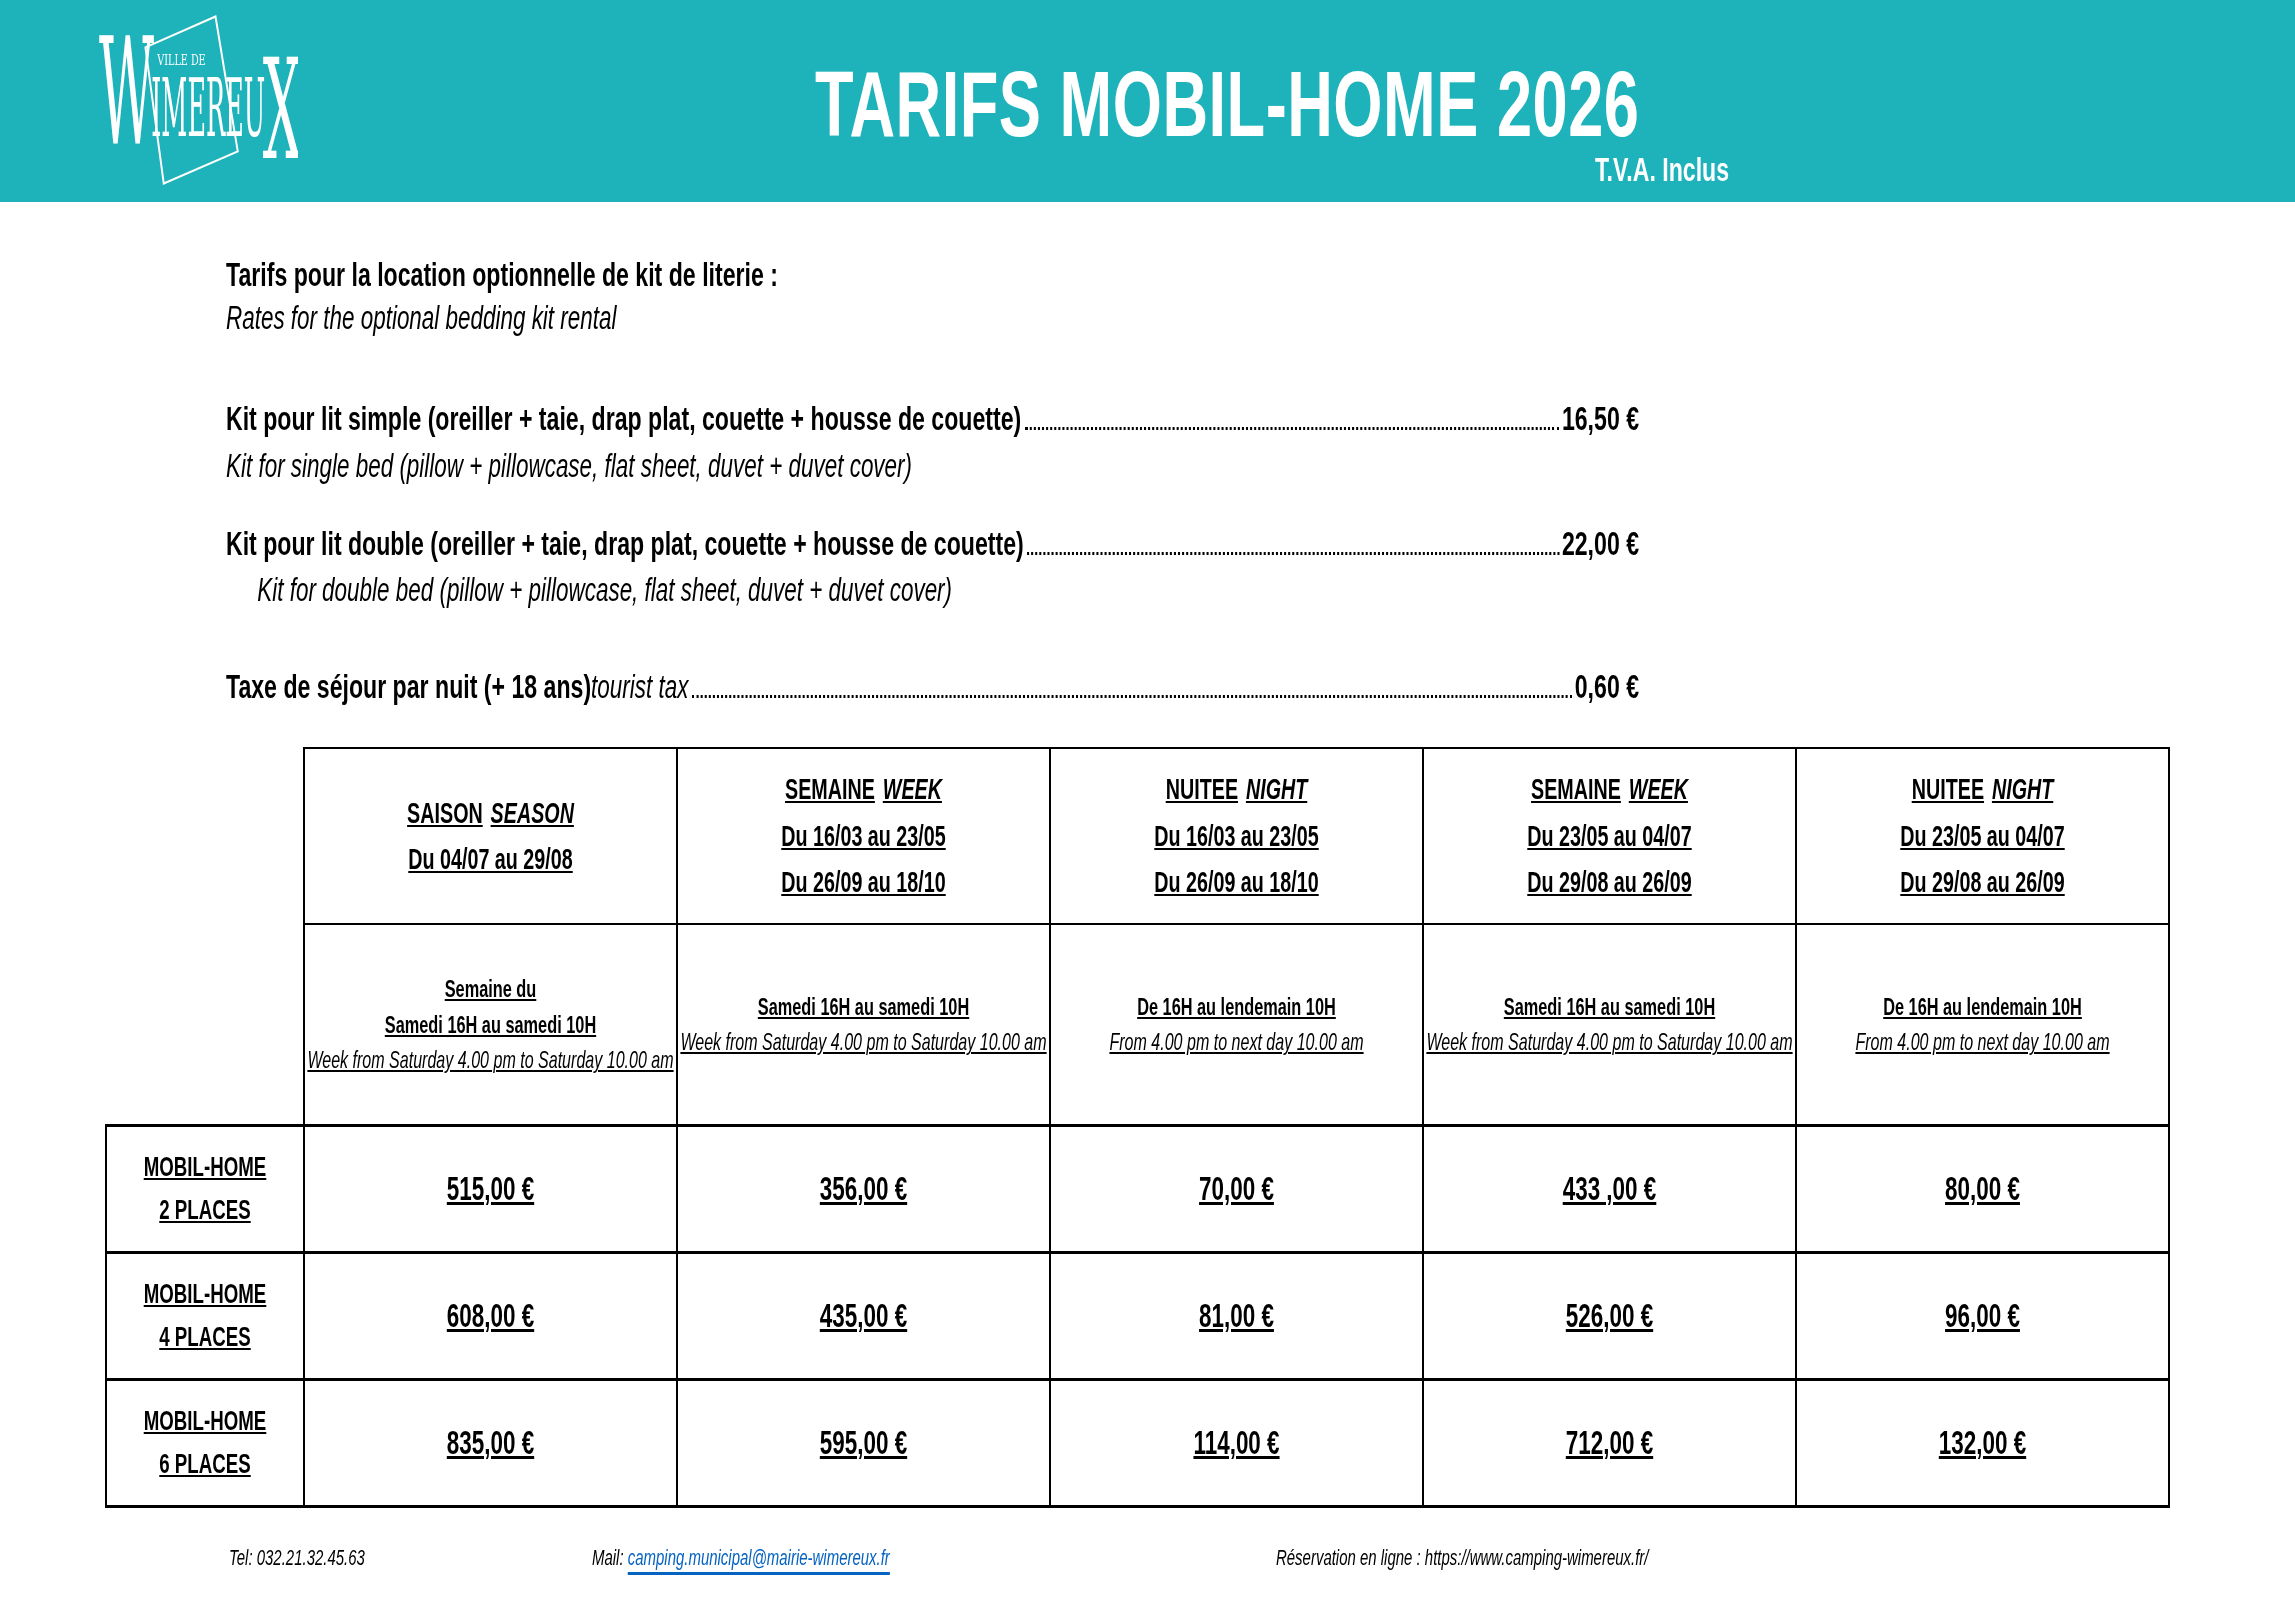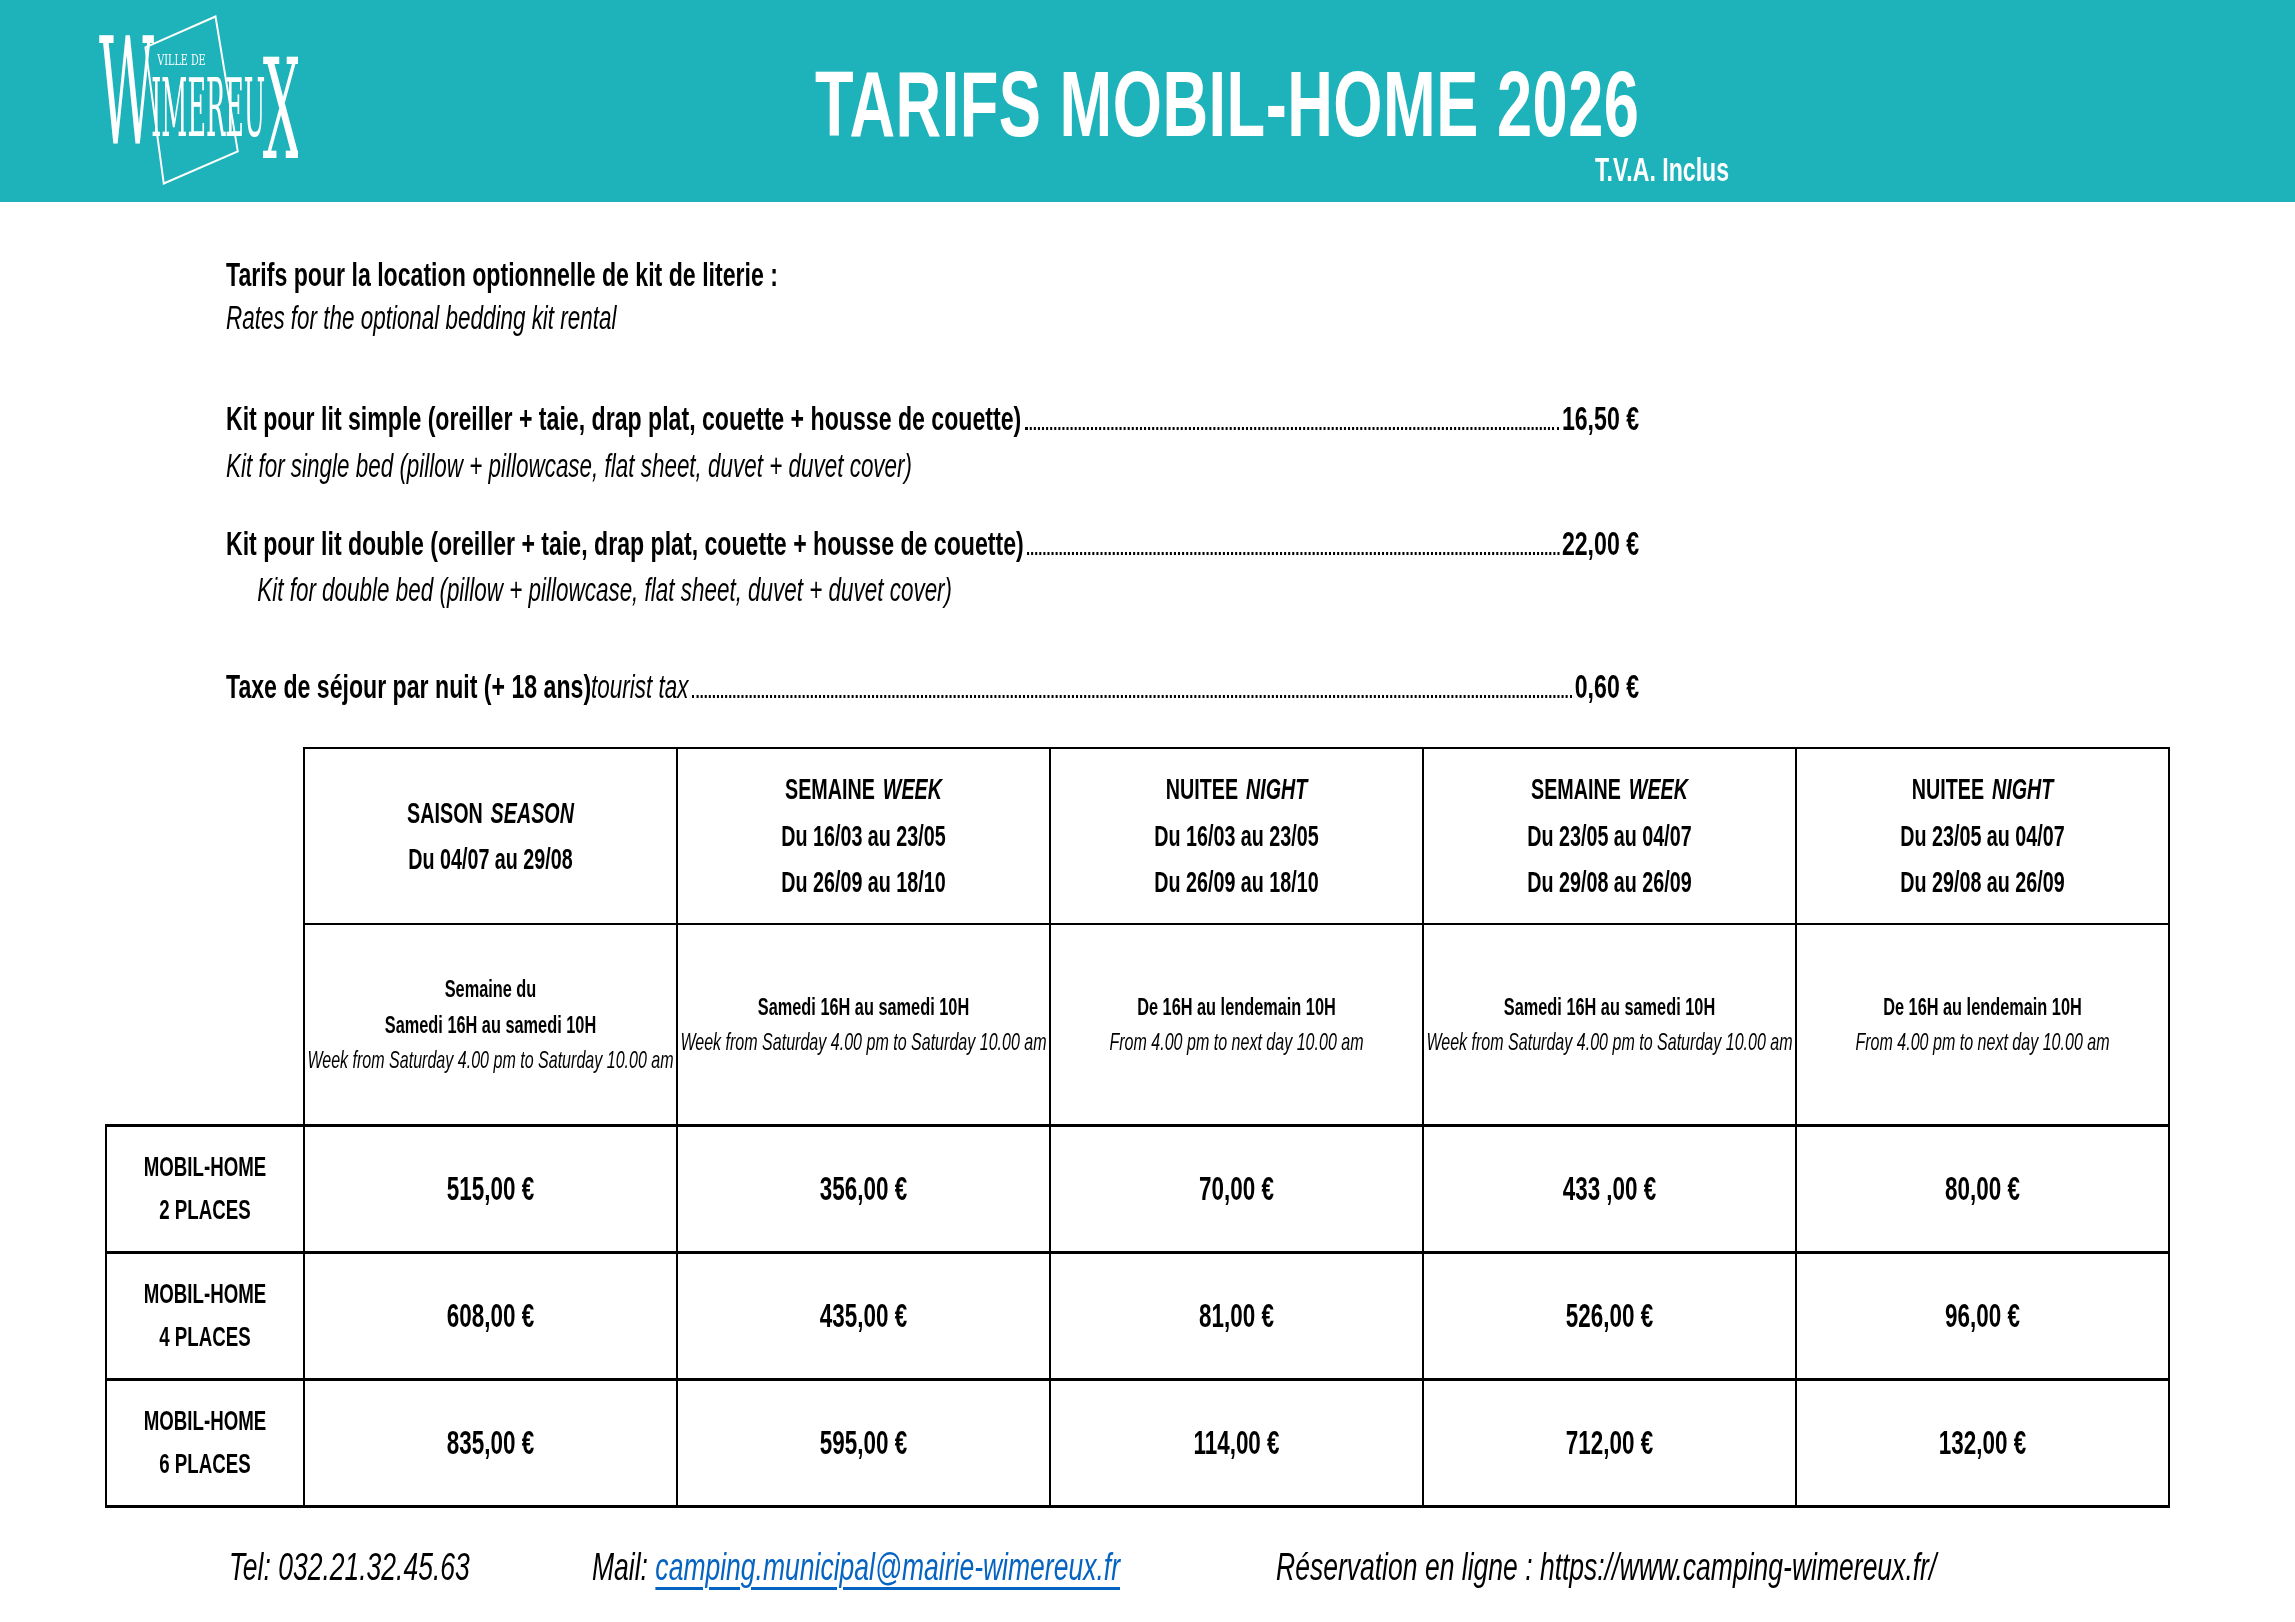--- a/index.html
+++ b/index.html
@@ -26,38 +26,38 @@
   
   .intro{position:absolute;left:226px;top:243px;width:1413px;height:484px;}
   .iline{position:absolute;left:0;line-height:1.15;}
   .frb{font-weight:bold;font-size:34px;}
   .eni{font-style:italic;font-size:33px;}
   .dotline{display:flex;align-items:flex-end;width:2078px;}
   .leader{flex:1;border-bottom:3.9px dotted #000;margin:0 3.9px 8.5px 5.2px;min-width:39px;}
   .price-inline{font-weight:bold;font-size:34px;}
 
   
-  .grid{position:absolute;left:105px;top:747px;}
+  .grid{position:absolute;left:105px;top:747px;text-decoration:underline;}
   table{border-collapse:collapse;table-layout:fixed;width:2063px;}
   td{border:2px solid #000;vertical-align:middle;padding:0;}
   td.nob{border:none;}
   tr.h1 td{height:174px;}
   tr.h2 td{height:199px;}
   tr.trdata td{height:124px;border-top-width:3.3px;}
   tr.trdata.last td{border-bottom-width:3.3px;}
   .cc{transform:scaleX(0.68);transform-origin:left center;width:147.06%;text-align:center;}
   .pn{font-size:29px;font-weight:bold;line-height:1.6;}
   .pi{font-style:italic;margin-left:0.4em;}
   .tf{font-size:24px;font-weight:bold;line-height:1.5;}
   .te{font-size:23.6px;font-style:italic;line-height:1.45;font-weight:normal;}
   .lb{font-size:27.5px;font-weight:bold;line-height:1.55;}
   .pr{font-size:33px;font-weight:bold;}
 
   
-  .foot{position:absolute;top:1546px;left:0;width:2295px;height:52px;font-style:italic;font-size:39px;}
+  .foot{position:absolute;top:1546px;left:0;width:2295px;height:52px;font-style:italic;font-size:22px;}
   .foot .fitem{position:absolute;top:0;line-height:1.1;}
   .f-tel{left:229px;}
   .f-mail{left:592px;}
   .f-res{left:1276px;}
   .maillink{color:#0563c1;text-decoration:underline;text-decoration-thickness:2.6px;text-underline-offset:6.5px;font-style:italic;}
 </style>
 </head>
 <body>
 
 <div class="banner">

